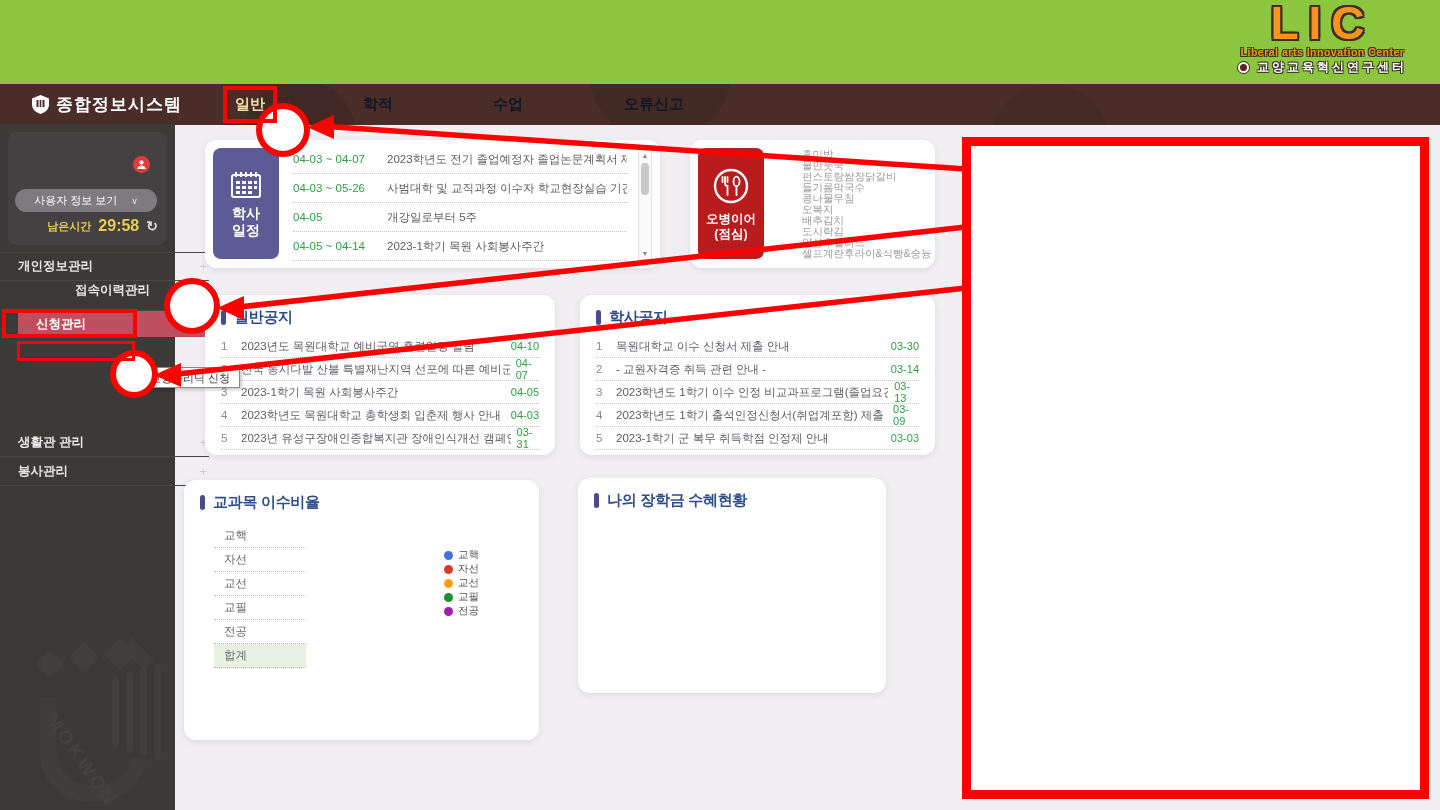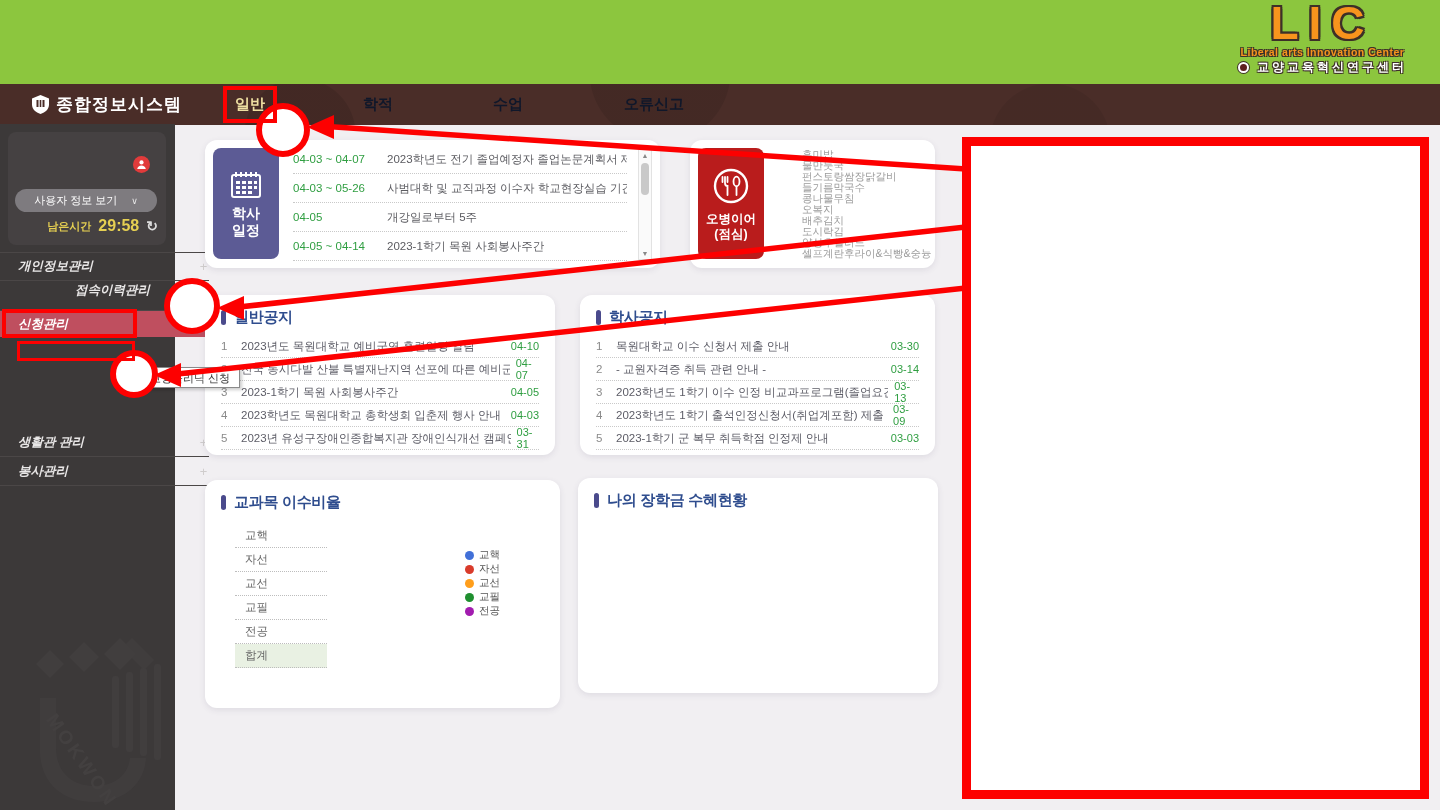--- a/index.html
+++ b/index.html
@@ -36,21 +36,21 @@
   .logout-ico { left:133px; top:156px; width:17px; height:17px; border-radius:50%; background:#e13b3b; display:flex; align-items:center; justify-content:center; }
   .user-pill { left:15px; top:189px; width:142px; height:23px; border-radius:12px; background:#7e7b7f; color:#fff; font-size:11px;
     display:flex; align-items:center; justify-content:center; gap:14px; cursor:pointer; }
   .pill-chev { font-size:9px; color:#e8e8e8; }
   .time-row { left:8px; top:216px; width:150px; height:20px; display:flex; align-items:center; justify-content:flex-end; gap:7px; }
   .time-label { color:#e5cf52; font-size:11px; font-weight:bold; }
   .time-value { color:#e5cf52; font-size:16px; font-weight:bold; }
   .refresh-ico { color:#dcdcdc; font-size:14px; font-weight:bold; line-height:14px; cursor:pointer; }
 
   .side-row { left:0; width:209px; height:29px; display:flex; align-items:center; color:#e9e7e7; font-size:12.5px; font-weight:bold;
-    padding:0 2px 0 18px; border-bottom:1px solid #4b4747; cursor:pointer;font-style:italic; }
+    padding:0 2px 0 18px; border-bottom:1px solid #4b4747; cursor:pointer; }
   .side-row .tgl { margin-left:auto; color:#cfcccc; font-weight:normal; font-size:13px; }
   .side-row.active { background:#bf4f5f; color:#fff; border-bottom:none; height:26px; }
   .side-sub-panel { left:0; top:337px; width:175px; height:91px; background:#ffffff; }
   .sub-item { left:0; width:175px; height:21px; display:flex; align-items:center; padding-left:14px; font-size:11px; color:#4c4c4c; cursor:pointer; white-space:nowrap; }
   .sub-item.active { background:#c05b6b; color:#fff; font-weight:bold; }
 
   .watermark { left:12px; top:638px; opacity:.5; }
 
   
   .card { background:#fff; border-radius:12px; box-shadow:0 2px 6px rgba(60,50,90,.10); }
@@ -145,21 +145,21 @@
   </div>
 
   <div class="abs side-row" style="top:252px;border-top:1px solid #4b4747;">
     <span>개인정보관리</span>
     <span class="tgl">+</span>
   </div>
   <div class="abs side-row" style="top:282px;flex-direction:column;">
     <span>접속이력관리</span>
     <span class="tgl">+</span>
   </div>
-  <div class="abs side-row active" style="top:311px;">
+  <div class="abs side-row active" style="top:311px;margin-left:18px;">
     <span>신청관리</span>
     <span class="tgl">-</span>
   </div>
   <div class="abs side-row" style="top:428px;">
     <span>생활관 관리</span>
     <span class="tgl">+</span>
   </div>
   <div class="abs side-row" style="top:457px;">
     <span>봉사관리</span>
     <span class="tgl">+</span>
@@ -319,21 +319,21 @@
           <span class="n-date">03-09</span>
         </div>
       <div class="n-row">
           <span class="n-no">5</span>
           <span class="n-title">2023-1학기 군 복무 취득학점 인정제 안내</span>
           <span class="n-date">03-03</span>
         </div>
     </div>
   </div>
 
-  <div class="abs card" style="left:205px;top:480px;width:355px;height:228px;padding-left:36px;">
+  <div class="abs card" style="left:184px;top:480px;width:355px;height:260px;padding-left:36px;">
     <div class="card-head">
       <span class="head-bar"></span>
       <span class="head-title">교과목 이수비율</span>
     </div>
     <div class="chart-rows">
       <div class="c-row">교핵</div>
       <div class="c-row">자선</div>
       <div class="c-row">교선</div>
       <div class="c-row">교필</div>
       <div class="c-row">전공</div>
@@ -356,21 +356,21 @@
           <span class="lg-dot" style="background-color: rgb(31, 143, 47);"></span>
           <span class="lg-label">교필</span>
         </div>
       <div class="lg-item">
           <span class="lg-dot" style="background-color: rgb(162, 28, 175);"></span>
           <span class="lg-label">전공</span>
         </div>
     </div>
   </div>
 
-  <div class="abs card" style="left:578px;top:478px;width:360px;height:215px;">
+  <div class="abs card" style="left:578px;top:478px;width:308px;height:215px;">
     <div class="card-head">
       <span class="head-bar"></span>
       <span class="head-title">나의 장학금 수혜현황</span>
     </div>
   </div>
 
   <div class="abs anno-rect"></div>
 
   <div class="abs tooltip">기초교양클리닉 신청</div>
 

